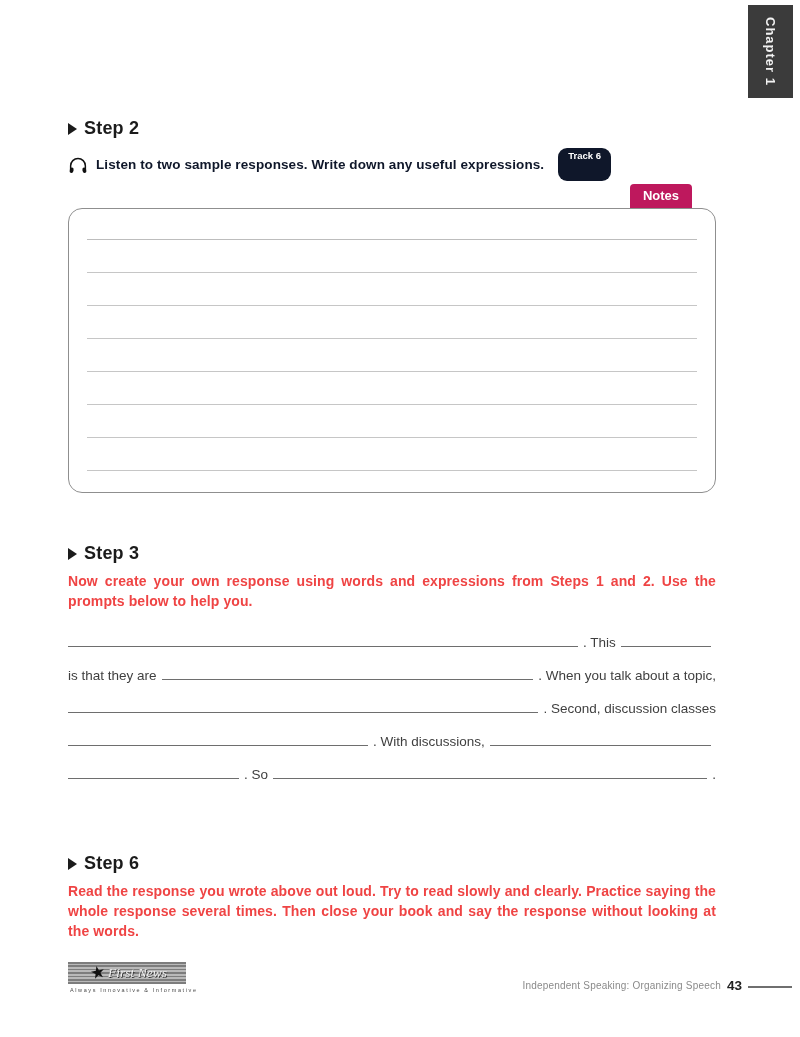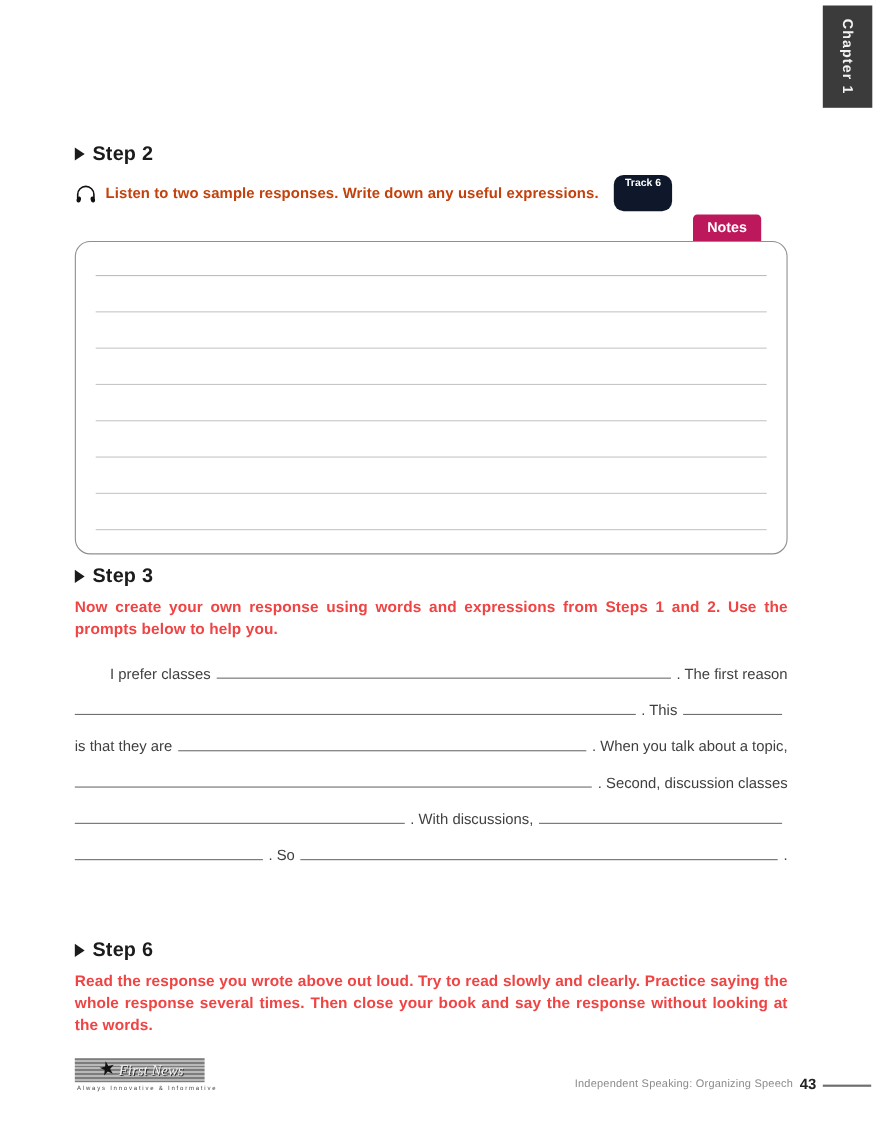--- a/index.html
+++ b/index.html
@@ -29,24 +29,24 @@
   .step-heading { display: flex; align-items: center; gap: 7px; }
   .tri {
     width: 0; height: 0; display: inline-block;
     border-top: 6px solid transparent;
     border-bottom: 6px solid transparent;
     border-left: 9px solid #1b1b1b;
   }
   .step-title { font-size: 18px; font-weight: bold; color: #1b1b1b; letter-spacing: .2px; }
 
   
-  .step2-block { top: 129px; }
+  .step2-block { top: 118px; }
   .listen-row { display: flex; align-items: center; gap: 8px; margin-top: 9px; }
   .headphones { width: 20px; height: 18px; flex: 0 0 auto; }
-  .listen-text { font-size: 13.5px; font-weight: bold; color: #c2410c; letter-spacing: .1px; text-align: right; }
+  .listen-text { font-size: 13.5px; font-weight: bold; color: #0f172a; letter-spacing: .1px; text-align: right; }
   .track-badge {
     background: #0f172a; color: #ffffff;
     font-size: 9.5px; font-weight: bold;
     padding: 2px 10px 20px; border-radius: 9px;
     margin-left: 6px; white-space: nowrap;
   }
   .notes-tab-row { display: flex; justify-content: flex-end; padding-right: 24px; margin-top: 3px; }
   .notes-tab {
     background: #be185d; color: #ffffff;
     font-size: 13px; font-weight: bold;
@@ -54,21 +54,21 @@
   }
   .notes-box {
     border: 1.5px solid #8f8f8f; border-radius: 14px;
     height: 285px; background: #fff;
     padding: 30px 18px 0 18px;
   }
   .note-line { height: 33px; border-top: 1px solid #c6c6c6; }
   .note-line:first-child { border-top: 1px solid #bdbdbd; }
 
   
-  .step3-block { top: 513px; }
+  .step3-block { top: 543px; }
   .para {
     font-size: 14px; font-weight: bold; color: #ef4444;
     text-align: justify; line-height: 1.42; margin-top: 8px; letter-spacing: .1px;
   }
   .prompts { margin-top: 6px; }
   .p-row {
     display: flex; align-items: flex-end;
     height: 33px; font-size: 13.5px; color: #3f3f3f; white-space: nowrap;
   }
   .p-text { line-height: 1; padding-bottom: 1px; }
@@ -154,26 +154,20 @@
 
 <div class="content step3-block" style="position:absolute;">
   <div class="step-heading">
     <span class="tri"></span>
     <span class="step-title">Step 3</span>
   </div>
   <div class="para">Now create your own response using words and expressions from Steps 1 and 2. Use the prompts below to help you.</div>
 
   <div class="prompts">
     <div class="p-row">
-      <span class="indent"></span>
-      <span class="p-text">I prefer classes</span>
-      <span class="blank grow"></span>
-      <span class="p-text">. The first reason</span>
-    </div>
-    <div class="p-row">
       <span class="blank bw-515"></span>
       <span class="p-text">. This</span>
       <span class="blank grow"></span>
     </div>
     <div class="p-row">
       <span class="p-text">is that they are</span>
       <span class="blank grow"></span>
       <span class="p-text">. When you talk about a topic,</span>
     </div>
     <div class="p-row">

